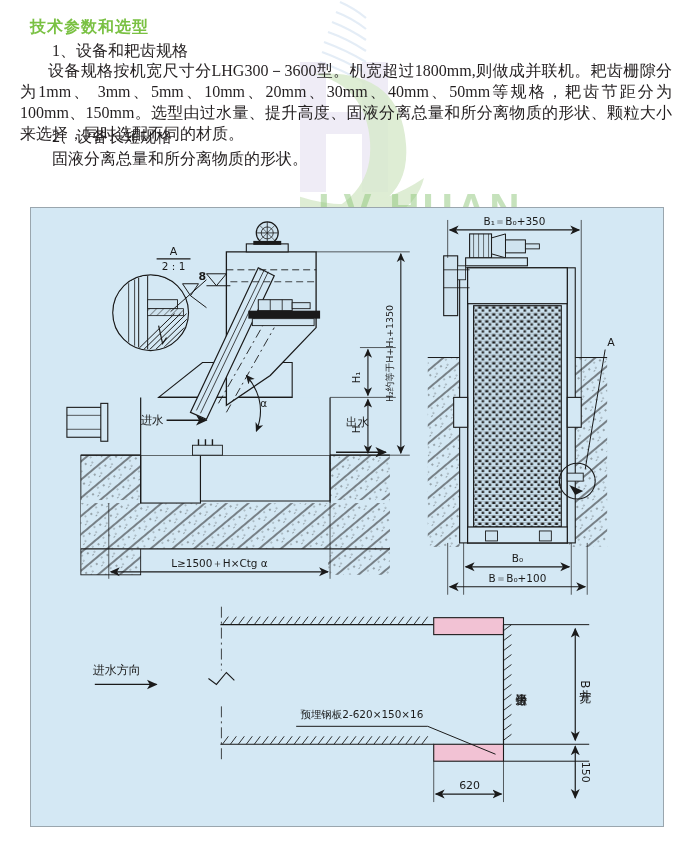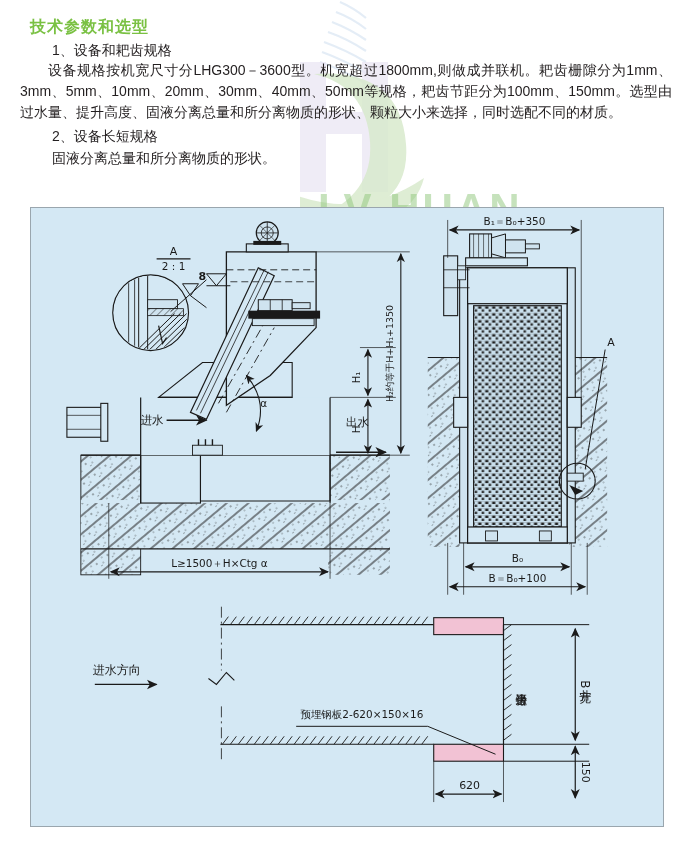--- a/index.html
+++ b/index.html
@@ -18,22 +18,22 @@
            letter-spacing:3px;color:#8fc77c;opacity:.5;z-index:0;
            font-family:"Liberation Sans",sans-serif;}
 
   
   .sec-title{position:absolute;font-size:16px;color:#7ac143;font-weight:bold;
              letter-spacing:1px;z-index:3;}
   #t1{left:30px;top:17px;}
   #t2{left:33px;top:182px;}
 
   
-  .para{position:absolute;z-index:3;color:#231f20;font-size:14px;line-height:21px;
-        font-family:Liberation Sans, sans-serif;}
+  .para{position:absolute;z-index:3;color:#231f20;font-size:16px;line-height:21px;
+        font-family:Liberation Serif, serif;}
   #p1{left:52px;top:40px;}
   #p2{left:20px;top:60px;width:652px;text-indent:28px;text-align:justify;}
   #p3{left:52px;top:126px;}
   #p4{left:52px;top:148px;}
 
   
   .panel{position:absolute;left:30px;top:207px;width:634px;height:620px;
          background:#d4e8f4;border:1px solid #9aa6ae;box-sizing:border-box;z-index:2;}
   .panel svg{display:block;}
 

